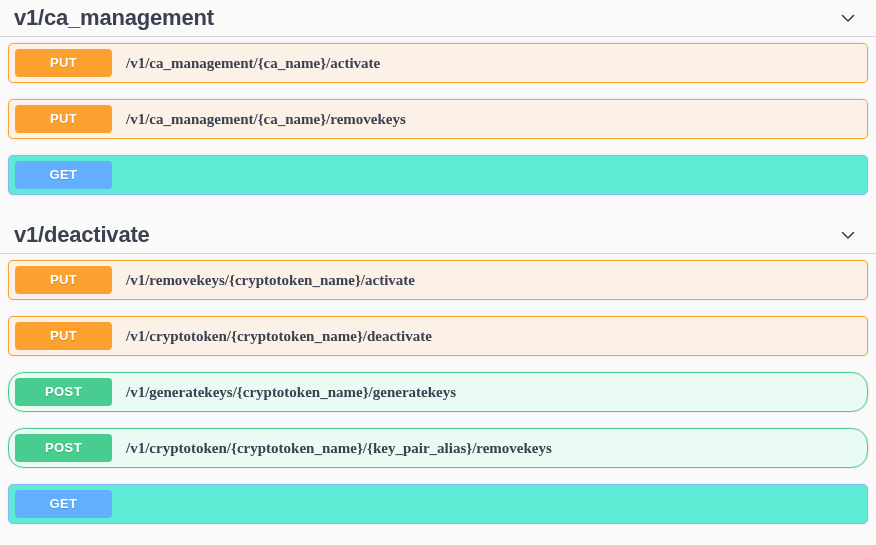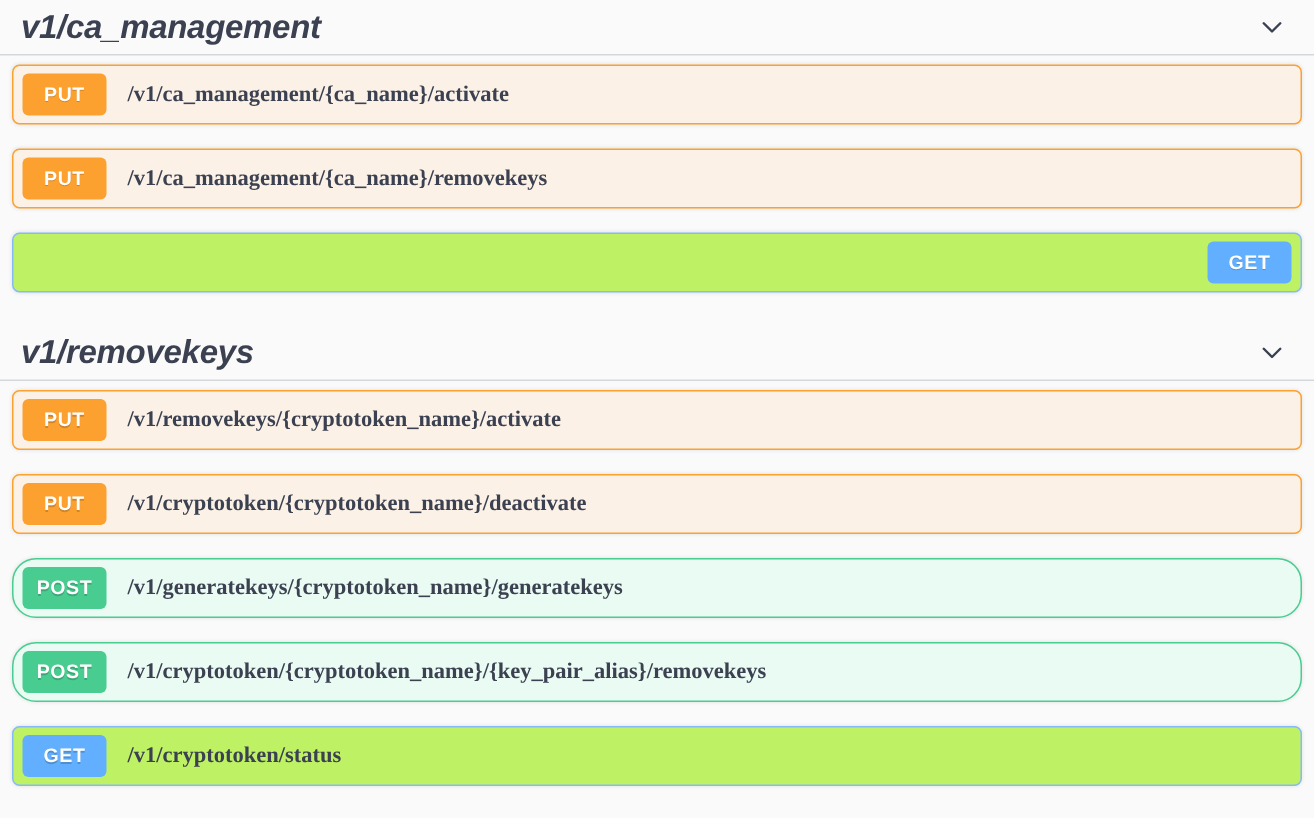--- a/index.html
+++ b/index.html
@@ -36,21 +36,20 @@
   }
 
   .tag-title {
     font-family: "Liberation Sans", sans-serif;
     font-size: 22px;
     font-weight: bold;
     color: #3b4151;
     letter-spacing: -0.2px;
     line-height: 1;
     white-space: nowrap;
-    font-style: italic;
   }
 
   .chevron-wrap {
     display: flex;
     align-items: center;
     justify-content: center;
     width: 28px;
     height: 28px;
   }
   .chevron-wrap svg {
@@ -80,21 +79,21 @@
     border-width: 1px;
     border-style: solid;
     box-shadow: 0 0 3px rgba(0,0,0,0.11);
     padding: 0 6px;
     cursor: pointer;
     overflow: hidden;
   }
 
   .op-badge {
     flex: 0 0 auto;
-    width: 56px;
+    width: 97px;
     height: 28px;
     line-height: 28px;
     text-align: center;
     border-radius: 4px;
     color: #ffffff;
     font-family: "Liberation Sans", sans-serif;
     font-size: 13px;
     font-weight: bold;
     letter-spacing: 0.4px;
     text-shadow: 0 1px 0 rgba(0,0,0,0.18);
@@ -116,23 +115,22 @@
   
   .m-put {
     background: #fbf1e6;
     border-color: #fca130;
   }
   .m-put .op-badge {
     background: #fca130;
   }
 
   .m-get {
-    background: #bef264;
+    background: #5eead4;
     border-color: #86b9f7;
-    justify-content: flex-end;
   }
   .m-get .op-badge {
     background: #61affe;
   }
 
   .m-post {
     background: #e9fbf2;
     border-color: #49cc90;
     border-radius: 16px;
   }
@@ -176,21 +174,21 @@
         <span class="op-badge">GET</span>
       </div>
 
     </div>
   </div>
 
   <div class="section-gap"></div>
 
   <div class="tag-section">
     <div class="tag-header">
-      <span class="tag-title">v1/removekeys</span>
+      <span class="tag-title">v1/deactivate</span>
       <span class="chevron-wrap">
         <svg width="20" height="20" viewBox="0 0 20 20" aria-hidden="true">
           <path d="M4.5 7.5 L10 13 L15.5 7.5" fill="none" stroke="#3b4151" stroke-width="1.6" stroke-linecap="round" stroke-linejoin="round"></path>
         </svg>
       </span>
     </div>
     <div class="tag-divider"></div>
 
     <div class="ops-list">
 
@@ -209,19 +207,18 @@
         <span class="op-path">/v1/generatekeys/{cryptotoken_name}/generatekeys</span>
       </div>
 
       <div class="op-row m-post">
         <span class="op-badge">POST</span>
         <span class="op-path">/v1/cryptotoken/{cryptotoken_name}/{key_pair_alias}/removekeys</span>
       </div>
 
       <div class="op-row m-get">
         <span class="op-badge">GET</span>
-        <span class="op-path">/v1/cryptotoken/status</span>
       </div>
 
     </div>
   </div>
 
 </div>
 
 </body></html>

